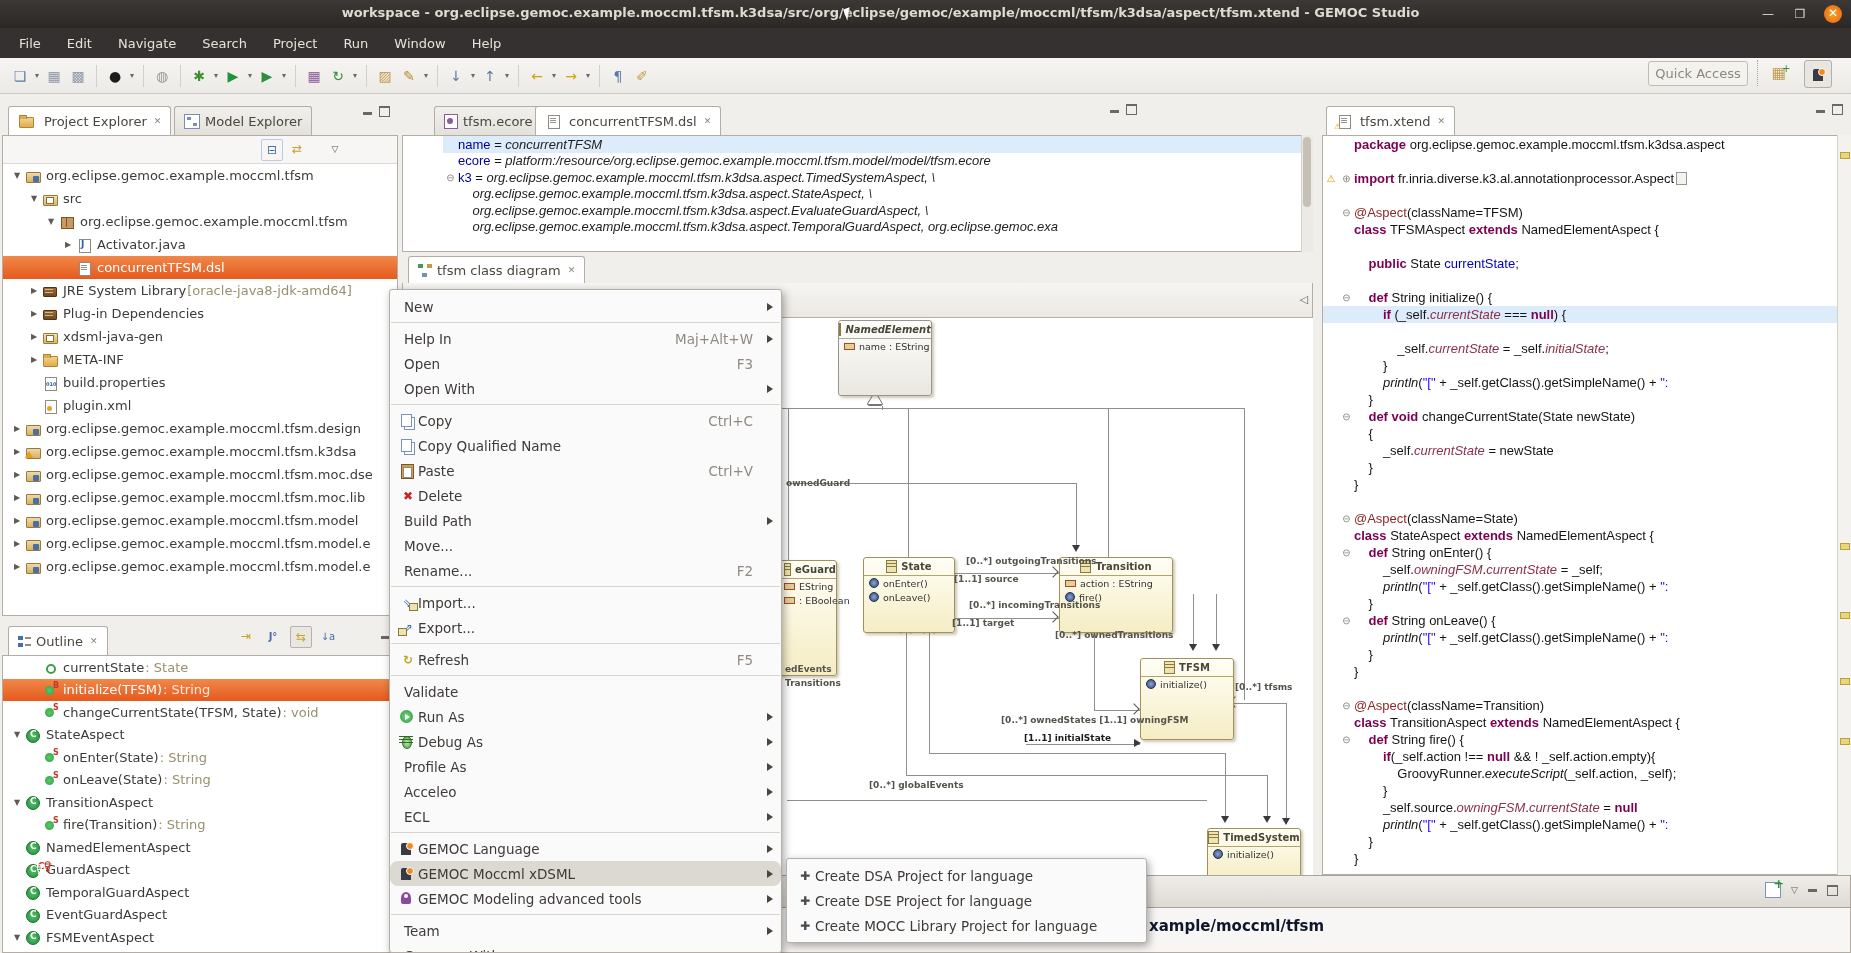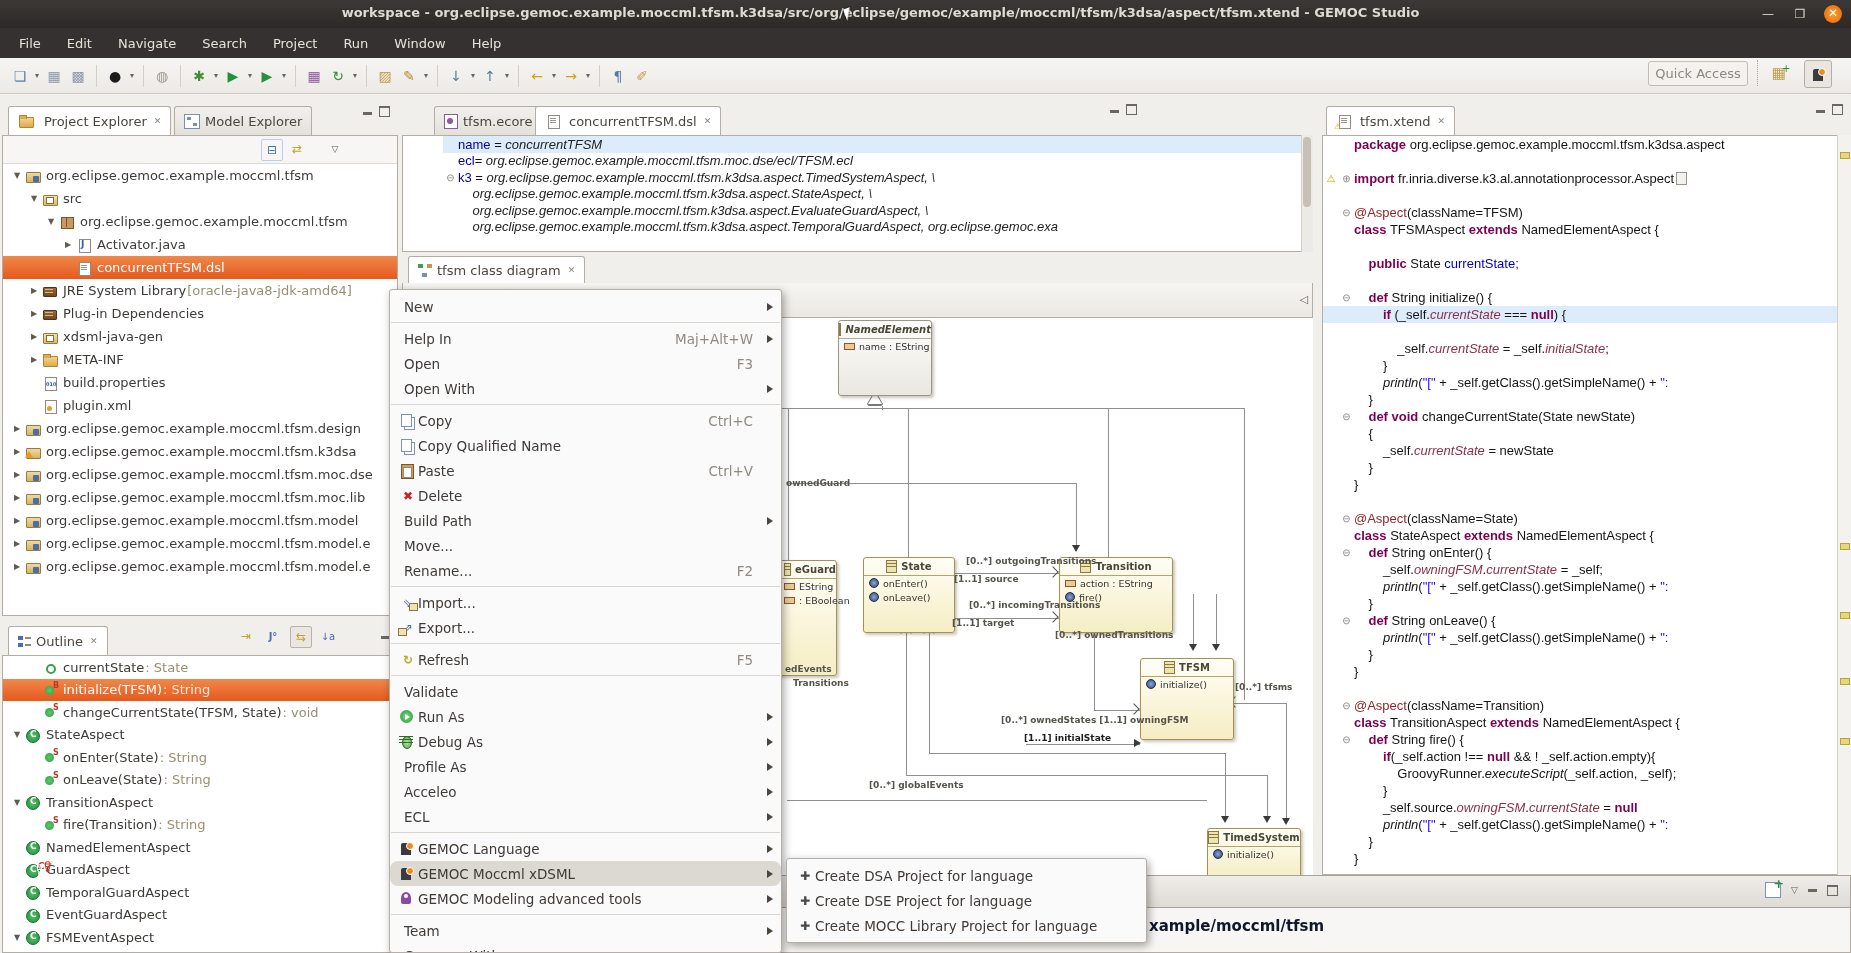--- a/index.html
+++ b/index.html
@@ -463,21 +463,21 @@
         <span>concurrentTFSM.dsl</span>
         <span class="tclose">✕</span>
       </div>
       <div class="minmax" style="right:176px;top:10px;">
         <span class="mmin"></span>
         <span class="mmax"></span>
       </div>
     </div>
     <div class="edbody dsl" style="left:0;top:41px;width:911px;height:117px;padding-left:40px;">
         <div class="cl hl"><span class="gf"></span><span><span class="dk">name </span>=<span class="dv"> concurrentTFSM</span></span></div>
-        <div class="cl"><span class="gf"></span><span><span class="dk">ecl</span>=<span class="dv"> org.eclipse.gemoc.example.moccml.tfsm.moc.dse/ecl/TFSM.ecl</span></span></div>
+        <div class="cl"><span class="gf"></span><span><span class="dk">ecore </span>=<span class="dv"> platform:/resource/org.eclipse.gemoc.example.moccml.tfsm.model/model/tfsm.ecore</span></span></div>
         <div class="cl"><span class="gf">⊖</span><span><span class="dk">k3 </span>=<span class="dv"> org.eclipse.gemoc.example.moccml.tfsm.k3dsa.aspect.TimedSystemAspect, \</span></span></div>
         <div class="cl"><span class="gf"></span><span><span class="dv">    org.eclipse.gemoc.example.moccml.tfsm.k3dsa.aspect.StateAspect, \</span></span></div>
         <div class="cl"><span class="gf"></span><span><span class="dv">    org.eclipse.gemoc.example.moccml.tfsm.k3dsa.aspect.EvaluateGuardAspect, \</span></span></div>
         <div class="cl"><span class="gf"></span><span><span class="dv">    org.eclipse.gemoc.example.moccml.tfsm.k3dsa.aspect.TemporalGuardAspect, org.eclipse.gemoc.exa</span></span></div>
       </div>
     <div class="vscroll" style="right:0px;top:41px;height:117px;">
         <div class="vthumb" style="top:2px;height:70px;"></div>
       </div>
   </div>
 
@@ -639,21 +639,21 @@
       <div class="dglabel" style="left: 563px; top: 238px;">[0..*] outgoingTransitions</div>
       <div class="dglabel" style="left: 551px; top: 256px;">[1..1] source</div>
       <div class="dglabel" style="left: 566px; top: 282px;">[0..*] incomingTransitions</div>
       <div class="dglabel" style="left: 549px; top: 300px;">[1..1] target</div>
       <div class="dglabel" style="left: 652px; top: 312px;">[0..*] ownedTransitions</div>
       <div class="dglabel" style="left: 832px; top: 364px;">[0..*] tfsms</div>
       <div class="dglabel" style="left: 598px; top: 397px;">[0..*] ownedStates [1..1] owningFSM</div>
       <div class="dglabel dark" style="left: 621px; top: 415px;">[1..1] initialState</div>
       <div class="dglabel" style="left: 466px; top: 462px;">[0..*] globalEvents</div>
       <div class="dglabel" style="left: 382px; top: 346px;">edEvents</div>
-      <div class="dglabel" style="left: 382px; top: 360px; margin-left: 8px;">Transitions</div>
+      <div class="dglabel" style="left: 382px; top: 360px;">Transitions</div>
     </div>
 
   <div class="view" style="left:1322px;top:94px;width:529px;height:781px;background:transparent;">
     <div class="tabrow">
       <div class="tab act" style="left:4px;">
         <span class="ti ic-file" style="width:15px;"></span>
         <span style="position:absolute;left:7px;bottom:4px;font-size:8px;color:#d9a400;">⚠</span>
         <span>tfsm.xtend</span>
         <span class="tclose">✕</span>
       </div>

